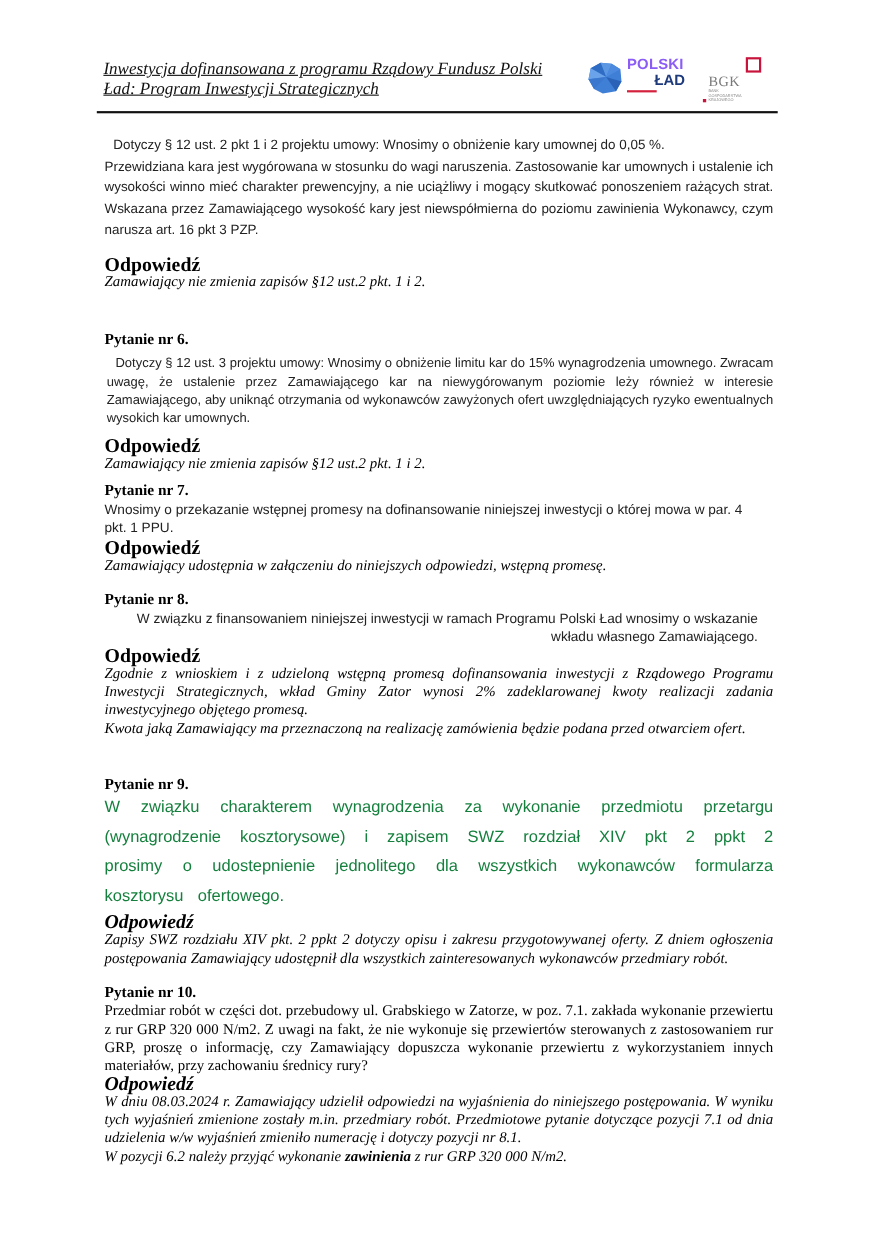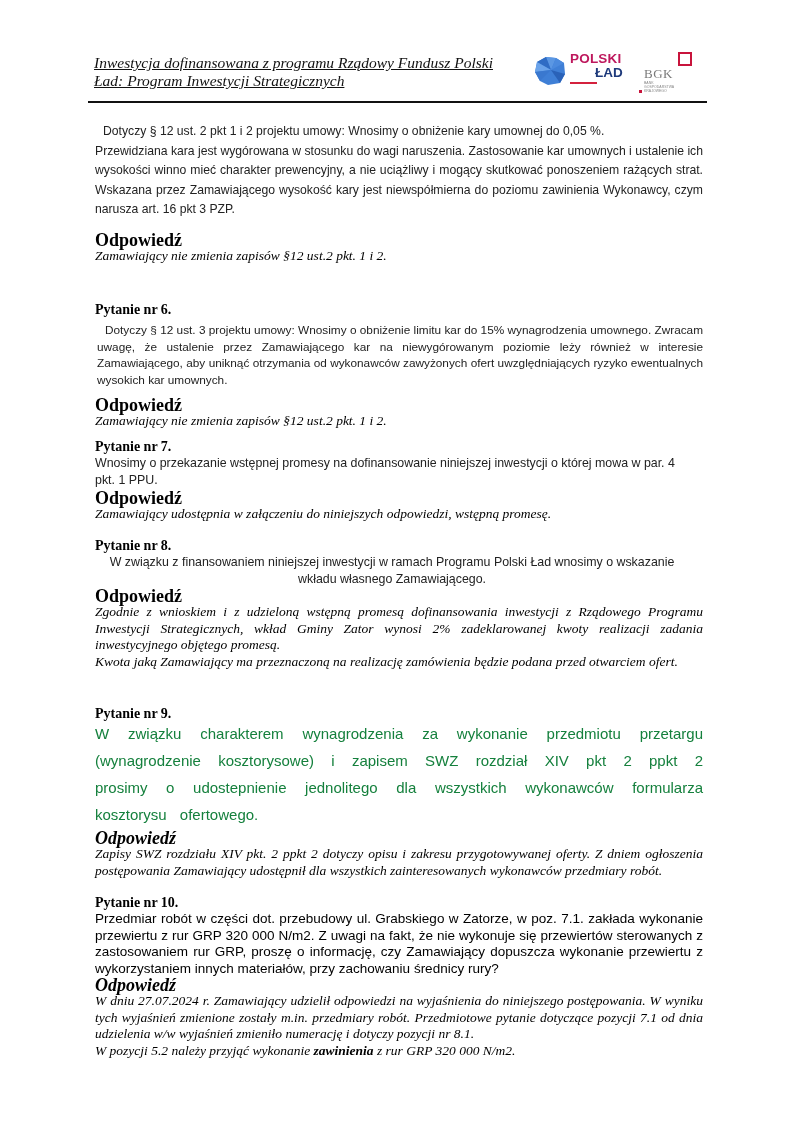--- a/index.html
+++ b/index.html
@@ -5,37 +5,37 @@
   html, body { margin: 0; padding: 0; background: #ffffff; }
   body { width: 794px; height: 1123px; position: relative; overflow: hidden; color: #000; }
   .page { position: absolute; left: 0; top: 12px; width: 794px; height: 1123px; padding-left: 44px; }
 
   .header { position: absolute; left: 94px; top: 40px; width: 612px; height: 50px; }
   .header-title { position: absolute; left: 0; top: 2px; font-family: "Liberation Serif", serif; font-style: italic; font-size: 15.5px; line-height: 18px; text-decoration: underline; color: #111; }
   .header-rule { position: absolute; left: 88px; top: 89px; width: 619px; height: 2px; background: #111; }
 
   .logo-pl { position: absolute; left: 534px; top: 40px; width: 90px; height: 36px; }
   .logo-pl .shape { position: absolute; left: 0; top: 2px; }
-  .logo-pl .t1 { position: absolute; left: 36px; top: 0; font-family: "Liberation Sans", sans-serif; font-weight: bold; font-size: 13.5px; color: #be185d; letter-spacing: 0.2px; line-height: 14px; }
+  .logo-pl .t1 { position: absolute; left: 36px; top: 0; font-family: "Liberation Sans", sans-serif; font-weight: bold; font-size: 13.5px; color: #8b5cf6; letter-spacing: 0.2px; line-height: 14px; }
   .logo-pl .t2 { position: absolute; left: 36px; top: 14px; font-family: "Liberation Sans", sans-serif; font-weight: bold; font-size: 13.5px; color: #1e3a7b; line-height: 14px; margin-left: 25px; }
   .logo-pl .flag { position: absolute; left: 36px; top: 30px; width: 27px; height: 2px; background: #d4213d; }
 
   .logo-bgk { position: absolute; left: 640px; top: 40px; width: 70px; height: 42px; }
   .logo-bgk .sq { position: absolute; left: 38px; top: 0; width: 10px; height: 10px; border: 2.5px solid #c8143c; }
   .logo-bgk .t { position: absolute; left: 4px; top: 14px; font-family: "Liberation Serif", serif; font-size: 13px; color: #7a7a7a; letter-spacing: 0.5px; }
   .logo-bgk .s { position: absolute; left: 4px; top: 29px; font-family: "Liberation Sans", sans-serif; font-size: 3.5px; color: #888; line-height: 4px; width: 40px; }
   .logo-bgk .dot { position: absolute; left: -1px; top: 38px; width: 3px; height: 3px; background: #c8143c; }
 
   .block { position: absolute; left: 95px; width: 608px; }
   .q-head { font-family: "Liberation Serif", serif; font-weight: bold; font-size: 14px; line-height: 16px; }
   .a-head { font-family: "Liberation Serif", serif; font-weight: bold; font-size: 18px; line-height: 16px; }
   .a-head.it { font-style: italic; }
   .q-calibri { font-family: "Liberation Sans", sans-serif; font-size: 12.2px; line-height: 19.5px; text-align: justify; color: #222; }
   .q-arial { font-family: Liberation Sans, sans-serif; font-size: 15px; line-height: 27px; text-align: justify; color: #15803d; }
-  .q-times { font-family: Liberation Sans, sans-serif; font-size: 13.5px; line-height: 16.5px; text-align: justify; }
+  .q-times { font-family: Liberation Serif, serif; font-size: 13.5px; line-height: 16.5px; text-align: justify; }
   .ans { font-family: "Liberation Serif", serif; font-style: italic; font-size: 13.5px; line-height: 16.5px; text-align: justify; }
   .indent { text-indent: 8px; }
   p { margin: 0; }
 </style>
 </head>
 <body>
 
 <div class="page">
 
   <div class="header">
@@ -85,36 +85,36 @@
 
   <div class="block" style="top:427px">
     <div class="q-head">Pytanie nr 7.</div>
     <p class="q-calibri" style="line-height:16.5px; font-size:12.4px; text-align:left; padding-right:14px">Wnosimy o przekazanie wstępnej promesy na dofinansowanie niniejszej inwestycji o której mowa w par. 4 pkt. 1 PPU.</p>
     <div class="a-head" style="margin-top:2px">Odpowiedź</div>
     <p class="ans">Zamawiający udostępnia w załączeniu do niniejszych odpowiedzi, wstępną promesę.</p>
   </div>
 
   <div class="block" style="top:526px">
     <div class="q-head">Pytanie nr 8.</div>
-    <p class="q-calibri" style="line-height:16.5px; font-size:12.4px; text-align:center; padding-right:14px">W związku z finansowaniem niniejszej inwestycji w ramach Programu Polski Ład wnosimy o wskazanie wkładu własnego Zamawiającego.</p>
+    <p class="q-calibri" style="line-height:16.5px; font-size:12.4px; text-align:right; padding-right:14px">W związku z finansowaniem niniejszej inwestycji w ramach Programu Polski Ład wnosimy o wskazanie wkładu własnego Zamawiającego.</p>
     <div class="a-head" style="margin-top:1px">Odpowiedź</div>
     <p class="ans">Zgodnie z wnioskiem i z udzieloną  wstępną  promesą dofinansowania inwestycji z Rządowego Programu Inwestycji Strategicznych, wkład Gminy Zator wynosi 2% zadeklarowanej kwoty realizacji zadania inwestycyjnego objętego promesą.</p>
     <p class="ans">Kwota jaką Zamawiający ma przeznaczoną na realizację zamówienia będzie podana przed otwarciem ofert.</p>
   </div>
 
   <div class="block" style="top:694px">
     <div class="q-head">Pytanie nr 9.</div>
     <p class="q-arial" style="word-spacing:9px; margin-top:-2px">W związku charakterem wynagrodzenia za wykonanie przedmiotu przetargu (wynagrodzenie kosztorysowe) i zapisem SWZ rozdział XIV pkt 2 ppkt 2 prosimy o udostepnienie jednolitego dla wszystkich wykonawców formularza kosztorysu ofertowego.</p>
     <div class="a-head it" style="margin-top:2px">Odpowiedź</div>
     <p class="ans">Zapisy SWZ rozdziału XIV pkt. 2 ppkt 2 dotyczy opisu i zakresu przygotowywanej oferty. Z dniem ogłoszenia postępowania Zamawiający udostępnił dla wszystkich zainteresowanych wykonawców przedmiary robót.</p>
   </div>
 
   <div class="block" style="top:883px">
     <div class="q-head">Pytanie nr 10.</div>
     <p class="q-times">Przedmiar robót w części dot. przebudowy ul. Grabskiego w Zatorze, w poz. 7.1. zakłada wykonanie przewiertu z rur GRP 320 000 N/m2. Z uwagi na fakt, że nie wykonuje się przewiertów sterowanych z zastosowaniem rur GRP, proszę o informację, czy Zamawiający dopuszcza wykonanie przewiertu z wykorzystaniem innych materiałów, przy zachowaniu średnicy rury?</p>
     <div class="a-head it">Odpowiedź</div>
-    <p class="ans">W dniu 27.07.2024 r. Zamawiający udzielił odpowiedzi na wyjaśnienia do niniejszego postępowania. W wyniku tych wyjaśnień zmienione zostały m.in. przedmiary robót. Przedmiotowe pytanie dotyczące pozycji 7.1 od dnia udzielenia w/w wyjaśnień zmieniło numerację i dotyczy pozycji nr 8.1.</p>
+    <p class="ans">W dniu 08.03.2024 r. Zamawiający udzielił odpowiedzi na wyjaśnienia do niniejszego postępowania. W wyniku tych wyjaśnień zmienione zostały m.in. przedmiary robót. Przedmiotowe pytanie dotyczące pozycji 7.1 od dnia udzielenia w/w wyjaśnień zmieniło numerację i dotyczy pozycji nr 8.1.</p>
     <p class="ans">
-      <span>W  pozycji 5.2 należy przyjąć wykonanie </span><b>zawinienia</b><span> z rur GRP 320 000 N/m2.</span>
+      <span>W  pozycji 6.2 należy przyjąć wykonanie </span><b>zawinienia</b><span> z rur GRP 320 000 N/m2.</span>
     </p>
   </div>
 
 </div>
 
 </body></html>

